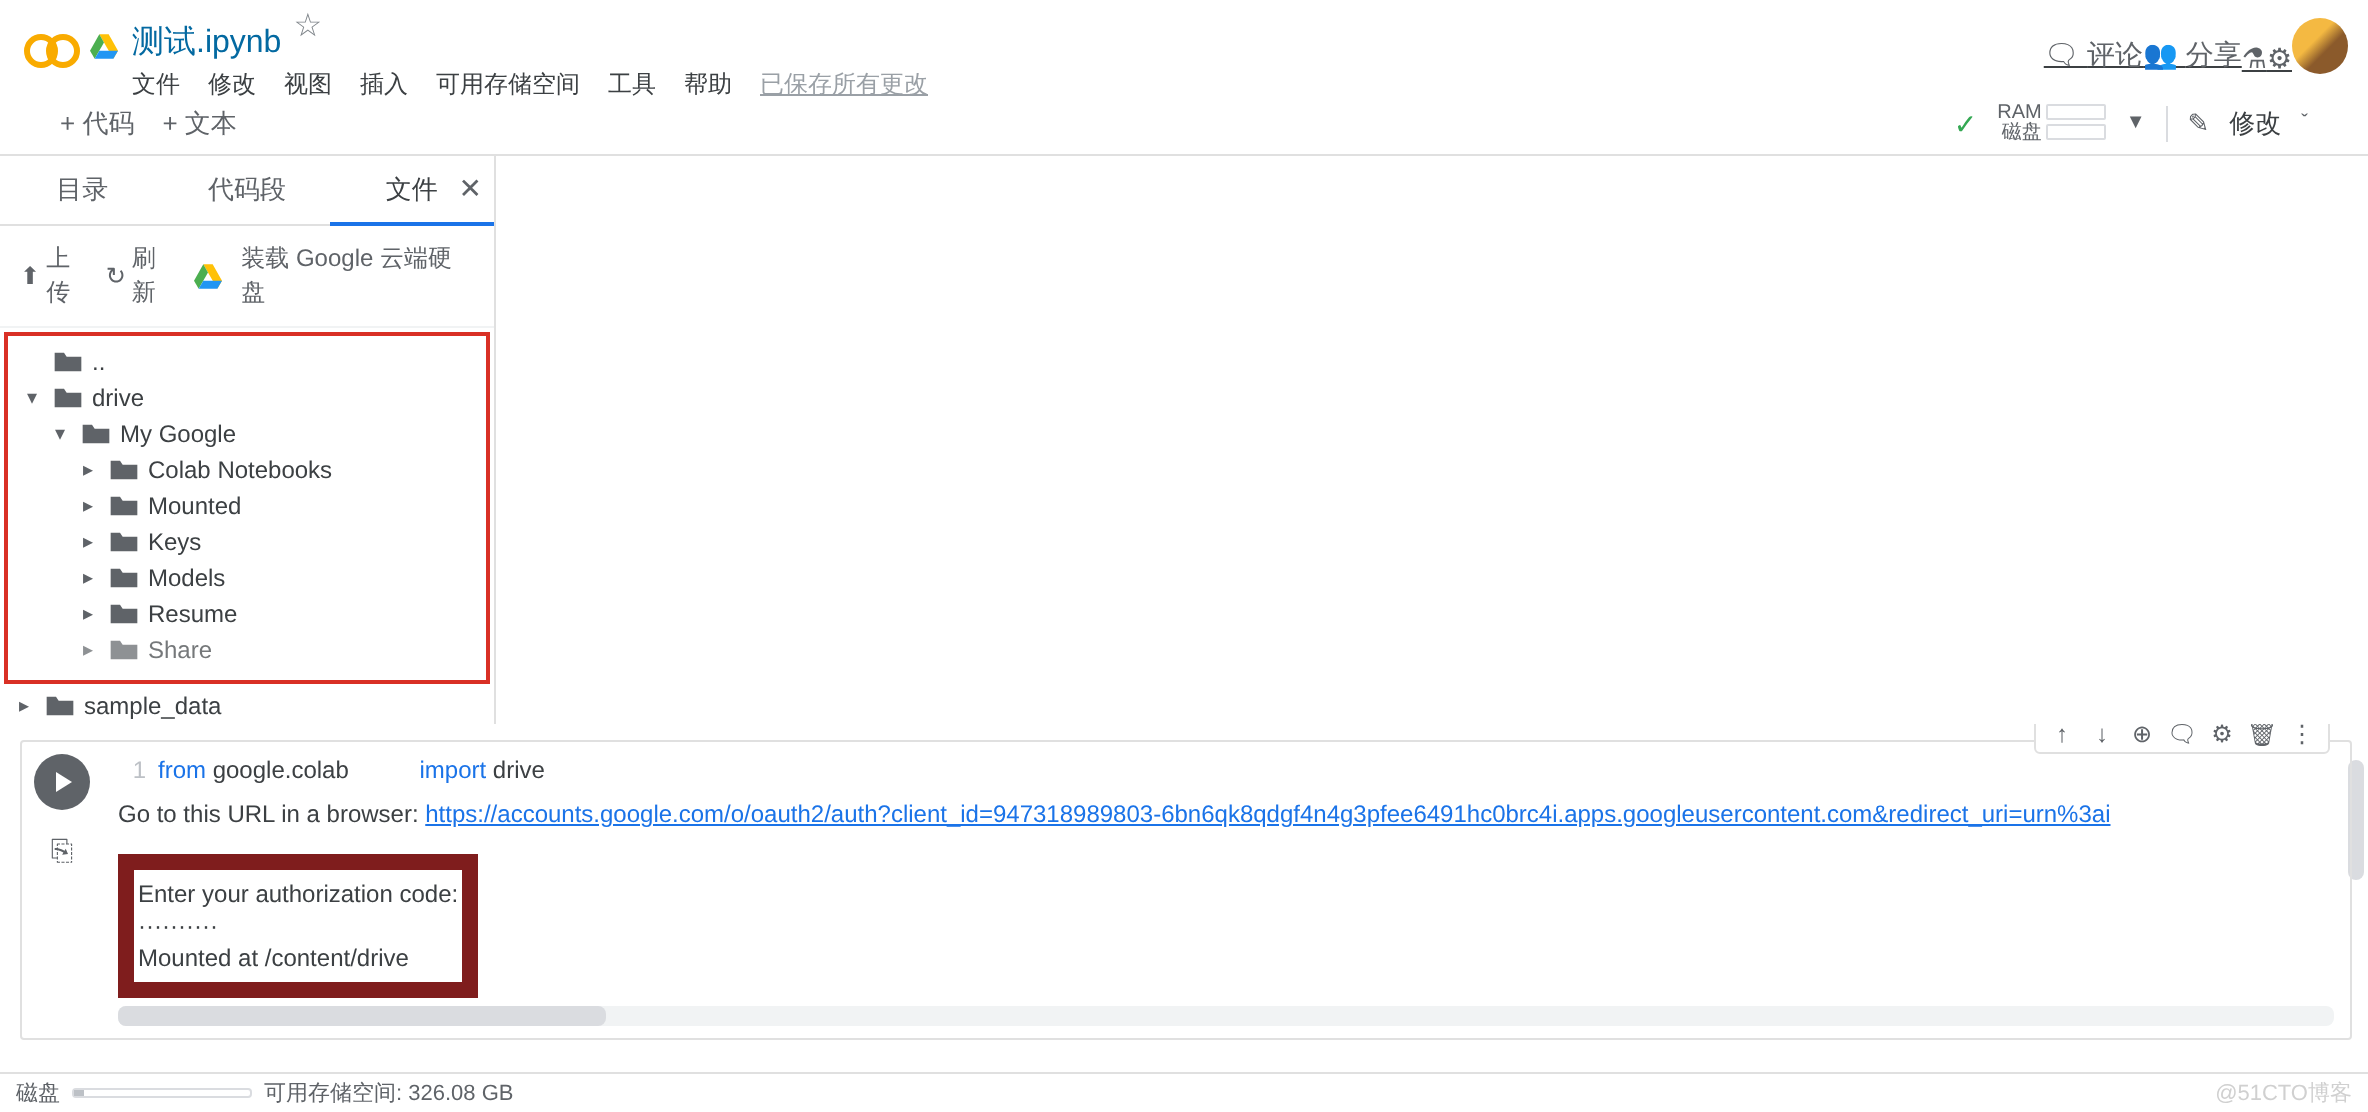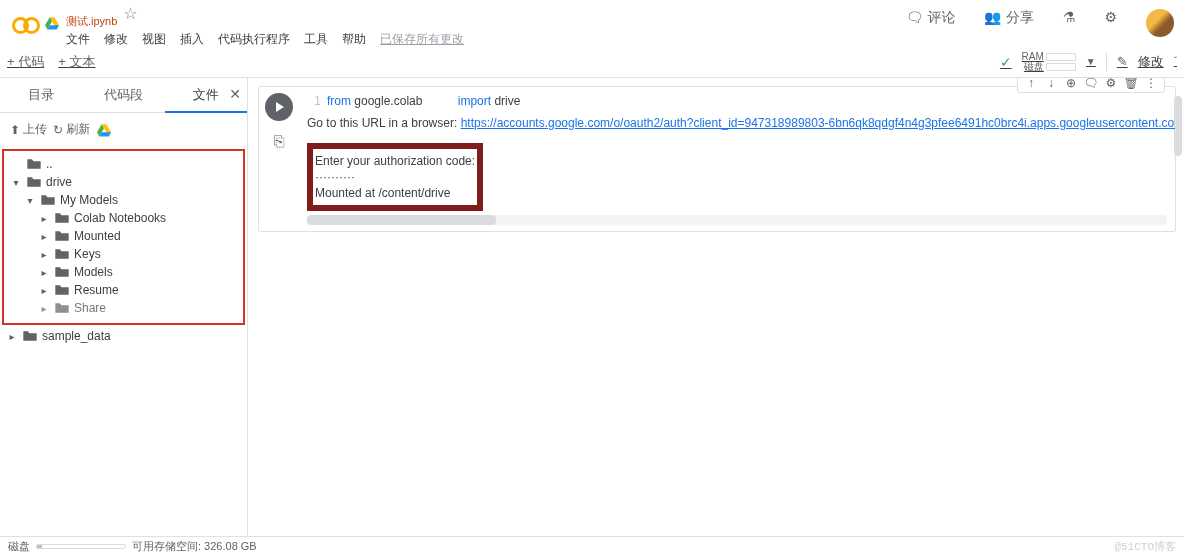--- a/index.html
+++ b/index.html
@@ -6,38 +6,38 @@
 body { background:#fff; color:#3c4043; font-size:13px; width:1184px; height:556px; overflow:hidden; position:relative; }
 .header { height:46px; display:flex; align-items:center; padding:0 10px; border-bottom:1px solid transparent; }
 .logo { width:28px; height:28px; margin-right:6px; }
 .logo-co { position:relative; width:28px; height:28px; }
 .logo-co::before { content:""; position:absolute; width:11px; height:11px; border:3px solid #f9ab00; border-radius:50%; top:8px; left:2px; }
 .logo-co::after { content:""; position:absolute; width:11px; height:11px; border:3px solid #f9ab00; border-radius:50%; top:8px; left:13px; }
 .drive-icon { display:inline-block; width:16px; height:14px; position:relative; margin-right:6px; }
 .drive-icon svg { width:16px; height:14px; }
 .title-block { flex:1; }
 .title-row { display:flex; align-items:center; gap:6px; }
-.title { font-size:11px; color:#c2410c;margin-top:16px; }
+.title { font-size:16px; color:#0369a1;margin-top:16px; }
 .star { color:#80868b; font-size:16px; }
 .menu-row { display:flex; gap:14px; margin-top:2px; font-size:12px; color:#3c4043; }
 .menu-row span { cursor:pointer; }
 .saved { color:#9aa0a6; text-decoration:underline; }
-.header-right { display:flex; align-items:flex-start; gap:29px; }
+.header-right { display:flex; align-items:flex-end; gap:0;text-decoration:underline; }
 .hicon { color:#5f6368; font-size:14px; cursor:pointer; }
 .avatar { width:28px; height:28px; border-radius:50%; background:linear-gradient(135deg,#f4b942 40%,#8b5a2b 60%); }
-.toolbar { height:32px; display:flex; align-items:center; padding:0 7px; border-bottom:1px solid #e0e0e0; font-size:13px;text-decoration:underline; }
+.toolbar { height:32px; display:flex; align-items:center; padding:0 30px; border-bottom:1px solid #e0e0e0; font-size:13px; }
 .tool-btn { color:#5f6368; margin-right:14px; cursor:pointer; }
 .toolbar-right { margin-left:auto; display:flex; align-items:center; gap:10px; }
 .ram-block { font-size:10px; color:#5f6368; text-align:right; line-height:10px; }
 .ram-bars { display:inline-block; width:30px; height:8px; border:1px solid #dadce0; border-radius:1px; margin-left:2px; vertical-align:middle; }
 .check { color:#34a853; font-size:14px; }
 .caret-down { color:#5f6368; font-size:10px; }
 .divider-v { width:1px; height:18px; background:#dadce0; }
 .pencil { color:#5f6368; }
-.main { display:flex; height:calc(556px - 46px - 32px - 20px); }
+.main { display:flex; height:calc(556px - 46px - 32px - 20px);flex-direction:column; }
 .sidebar { width:248px; border-right:1px solid #e0e0e0; display:flex; flex-direction:column; }
 .side-tabs { display:flex; border-bottom:1px solid #e0e0e0; position:relative; }
 .side-tab { flex:1; text-align:center; padding:8px 0; font-size:13px; color:#5f6368; cursor:pointer; position:relative; }
 .side-tab.active { color:#3c4043; }
 .side-tab.active::after { content:""; position:absolute; bottom:-1px; left:0; right:0; height:2px; background:#1a73e8; }
 .side-close { position:absolute; right:6px; top:8px; color:#5f6368; cursor:pointer; font-size:14px; }
 .side-actions { display:flex; align-items:center; gap:6px; padding:8px 10px; font-size:12px; color:#5f6368; border-bottom:1px solid #f1f3f4; }
 .sa-item { display:flex; align-items:center; gap:3px; cursor:pointer; }
 .redbox { border:2px solid #d93025; margin:2px 2px 0 2px; padding-bottom:6px; }
 .tree { padding:4px 0 0 6px; font-size:12px; color:#3c4043; }
@@ -56,25 +56,25 @@
 .cell-body { flex:1; padding:6px 8px; font-family:Consolas,Monaco,monospace; font-size:12px; line-height:16px; position:relative; overflow-x:auto; }
 .code-line { white-space:pre; }
 .ln { color:#bdc1c6; display:inline-block; width:14px; text-align:right; margin-right:6px; }
 .kw-from { color:#1a73e8; }
 .kw-imp { color:#1a73e8;padding-left:32px; }
 .str { color:#188038; }
 .cell-toolbar { position:absolute; top:-14px; right:10px; display:flex; gap:2px; background:#fff; border:1px solid #e0e0e0; border-radius:3px; padding:2px 4px; }
 .ct-btn { color:#5f6368; font-size:12px; cursor:pointer; width:18px; text-align:center; }
 .output { margin-top:6px; font-family:Consolas,Monaco,monospace; font-size:12px; line-height:16px; position:relative; }
 .output a { color:#1a73e8; text-decoration:underline; }
-.redbox2 { border:6px solid #7f1d1d; padding:4px 2px; display:inline-block; margin-top:2px; }
+.redbox2 { border:8px solid #7f1d1d; padding:4px 2px; display:inline-block; margin-top:2px; }
 .footer { position:absolute; bottom:0; left:0; right:0; height:20px; border-top:1px solid #e0e0e0; display:flex; align-items:center; font-size:11px; color:#5f6368; padding:0 8px; background:#fff; }
 .disk-bar { width:90px; height:5px; border:1px solid #dadce0; border-radius:2px; margin:0 6px; position:relative; }
 .disk-bar::before { content:""; position:absolute; left:0; top:0; bottom:0; width:6%; background:#bdc1c6; }
-.watermark { position:absolute; bottom:2px; right:8px; color:#d0d0d0; font-size:11px; pointer-events:none;font-family:Liberation Mono, monospace; }
+.watermark { position:absolute; bottom:2px; right:8px; color:#d0d0d0; font-size:11px; pointer-events:none; }
 .hscroll { height:10px; background:#f1f3f4; margin-top:4px; border-radius:4px; position:relative; }
 .hscroll::before { content:""; position:absolute; left:0; top:0; bottom:0; width:22%; background:#dadce0; border-radius:4px; }
 .vscroll { position:absolute; right:2px; top:18px; width:8px; height:60px; background:#dadce0; border-radius:4px; }
 svg.folder-s path { fill:#5f6368; }
 </style>
 </head>
 <body>
 
 <div class="header">
   <div class="logo">
@@ -90,21 +90,21 @@
   <div class="title-block">
     <div class="title-row">
       <span class="title">测试.ipynb</span>
       <span class="star">☆</span>
     </div>
     <div class="menu-row">
       <span>文件</span>
       <span>修改</span>
       <span>视图</span>
       <span>插入</span>
-      <span>代码执行程序</span>
+      <span>可用存储空间</span>
       <span>工具</span>
       <span>帮助</span>
       <span class="saved">已保存所有更改</span>
     </div>
   </div>
   <div class="header-right">
     <span class="hicon">🗨 <span>评论</span></span>
     <span class="hicon">👥 <span>分享</span></span>
     <span class="hicon">⚗</span>
     <span class="hicon">⚙</span>
@@ -140,20 +140,21 @@
     </div>
     <div class="side-actions">
       <span class="sa-item">⬆ <span>上传</span></span>
       <span class="sa-item">↻ <span>刷新</span></span>
       <span class="sa-item">
         <span class="drive-icon"><svg viewBox="0 0 24 24">
               <path d="M8 2l8 0 8 14-4 7-8-14z" fill="#ffc107"></path>
               <path d="M8 2L0 16l4 7 8-14z" fill="#4caf50"></path>
               <path d="M4 23h16l4-7H8z" fill="#2196f3"></path>
             </svg></span>
+        <span>装载 Google 云端硬盘</span>
       </span>
     </div>
     <div class="redbox">
       <div class="tree">
         <div class="tree-row">
             <span class="arrow"></span>
             <span class="folder">
               <svg class="folder-s" viewBox="0 0 24 18">
                 <path d="M2 2h7l2 3h11v11H2z"></path>
               </svg>
@@ -169,21 +170,21 @@
             </span>
             <span>drive</span>
           </div>
         <div class="tree-row indent1">
             <span class="arrow">▾</span>
             <span class="folder">
               <svg class="folder-s" viewBox="0 0 24 18">
                 <path d="M2 2h7l2 3h11v11H2z"></path>
               </svg>
             </span>
-            <span>My Models</span>
+            <span>My Google</span>
           </div>
         <div class="tree-row indent2">
             <span class="arrow">▸</span>
             <span class="folder">
               <svg class="folder-s" viewBox="0 0 24 18">
                 <path d="M2 2h7l2 3h11v11H2z"></path>
               </svg>
             </span>
             <span>Colab Notebooks</span>
           </div>

